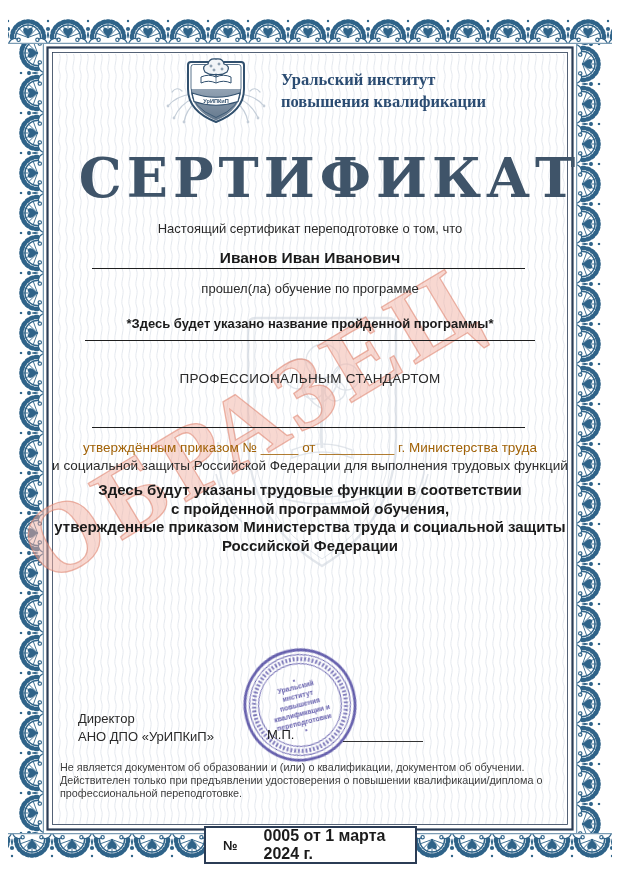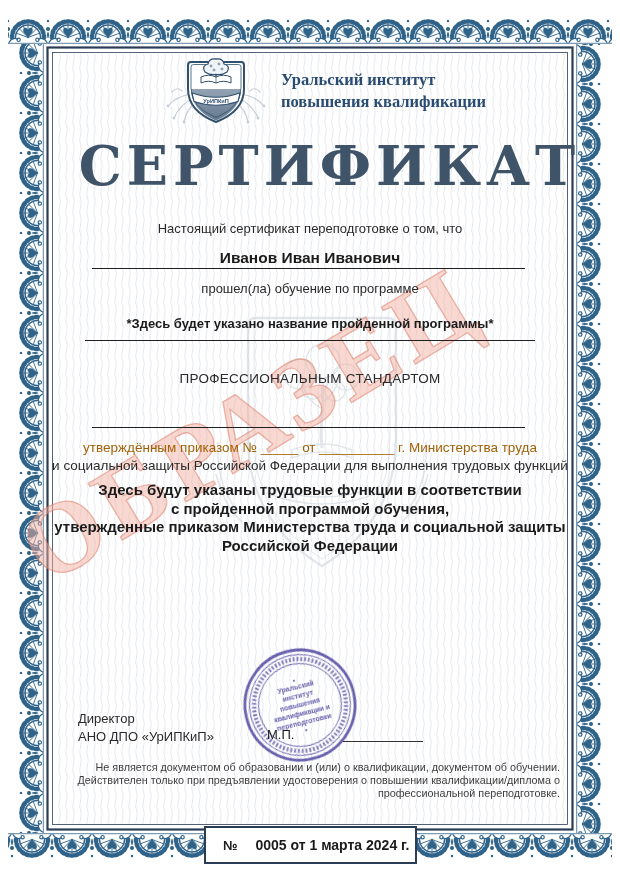--- a/index.html
+++ b/index.html
@@ -12,21 +12,21 @@
   .bg-svg { position:absolute; left:0; top:0; z-index:0; }
   .content { position:absolute; inset:0; z-index:3; }
 
   .logo-svg { position:absolute; left:164px; top:56px; }
   .inst-name {
     position:absolute; left:281px; top:69px; text-align:left;
     font-family:"Liberation Serif", serif; font-weight:600;
     font-size:16.5px; line-height:1.33; color:#2b4c72;
   }
   .title {
-    position:absolute; left:0; right:0; top:134px; text-align:center;
+    position:absolute; left:0; right:0; top:146px; text-align:center;
     font-family:"DejaVu Serif", serif; font-weight:bold;
     font-size:54px; letter-spacing:5px; color:#3f5469;padding-left:39px;
   }
   .intro    { top:221px; font-size:13px; color:#2a2a2a; }
   .recipient{ top:249px; font-size:15.5px; font-weight:bold; color:#1b1b1b; }
   .training { top:281px; font-size:13px; color:#2a2a2a; }
   .program  { top:316px; font-size:13px; font-weight:bold; color:#1b1b1b; }
   .comp1    { top:355px; font-size:13px; color:#2a2a2a; }
   .comp2    { top:371px; font-size:13.5px; letter-spacing:.3px; color:#2a2a2a; }
   .order1   { top:440px; font-size:13.5px; color:#a16207; }
@@ -36,42 +36,42 @@
   .rule { border-top:1.6px solid #1f1f1f; height:0; }
   .rule1 { left:92px; width:433px; top:268px; }
   .rule2 { left:85px; width:450px; top:340px; }
   .rule3 { left:92px; width:433px; top:427px; }
 
   .director { left:78px; top:710px; font-size:13px; line-height:18px; text-align:left; color:#2a2a2a; }
   .mp       { left:267px; top:727px; font-size:13px; color:#222; }
   .sigline  { left:343px; width:80px; top:741px; border-top:1.2px solid #333; height:0; }
 
   .disclaimer {
-    top:761px; left:60px; width:500px; text-align:right;
+    top:761px; left:60px; width:500px; text-align:left;
     font-size:10.8px; line-height:12.8px; color:#3d3d3d;
   }
 
   .stamp-svg { position:absolute; left:241px; top:646px; z-index:4; mix-blend-mode:multiply; opacity:.92; }
 
   .watermark {
     position:absolute; left:30px; top:498px; z-index:1; white-space:nowrap;
     font-family:"Liberation Serif", serif; font-weight:bold;
     font-size:101px; letter-spacing:7px;
     color:rgba(242,178,164,0.5);
     -webkit-text-stroke:1.3px rgba(222,128,106,0.55);
     transform:rotate(-31deg); transform-origin:0 50%;
   }
 
   .numbox {
     position:absolute; left:204px; top:826px; width:213px; height:38px; z-index:6;
     background:#fff; border:2.2px solid #2b3c55; box-sizing:border-box;
     display:flex; align-items:center;
   }
   .num-label { margin-left:17px; font-size:13px; font-weight:600; color:#1b1b1b; }
-  .num-value { margin-left:18px; font-size:14px; font-weight:bold; color:#1b1b1b; }
+  .num-value { margin-left:26px; font-size:16px; font-weight:bold; color:#1b1b1b; }
 </style>
 </head>
 <body>
 
 <div class="page">
 
   <svg class="bg-svg" width="620" height="877" viewBox="0 0 620 877" aria-hidden="true">
     <defs>
       <g id="motif">
         <g stroke="#2f6389" fill="none" stroke-linecap="round">

